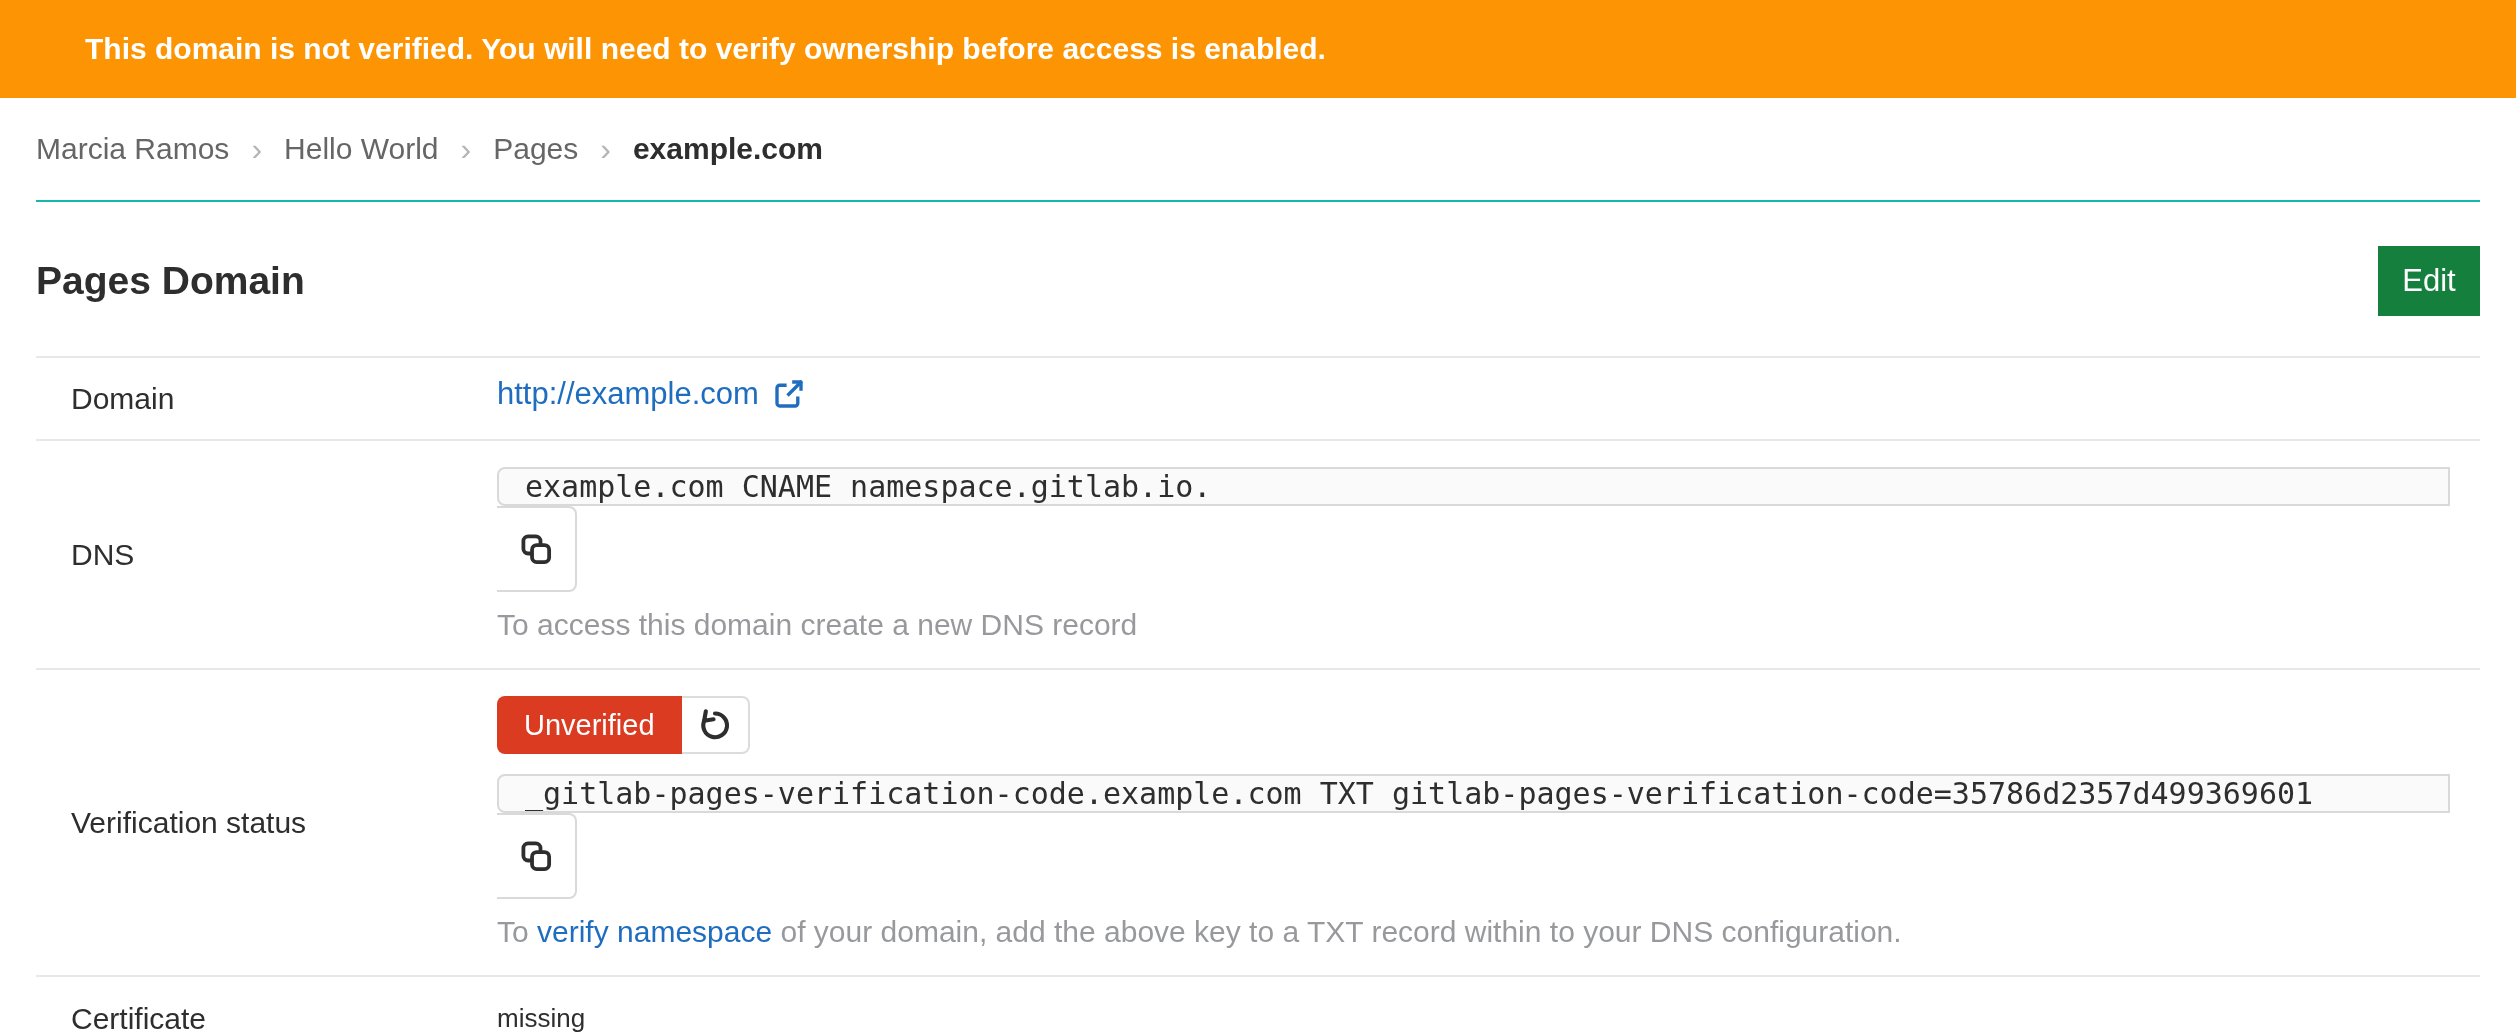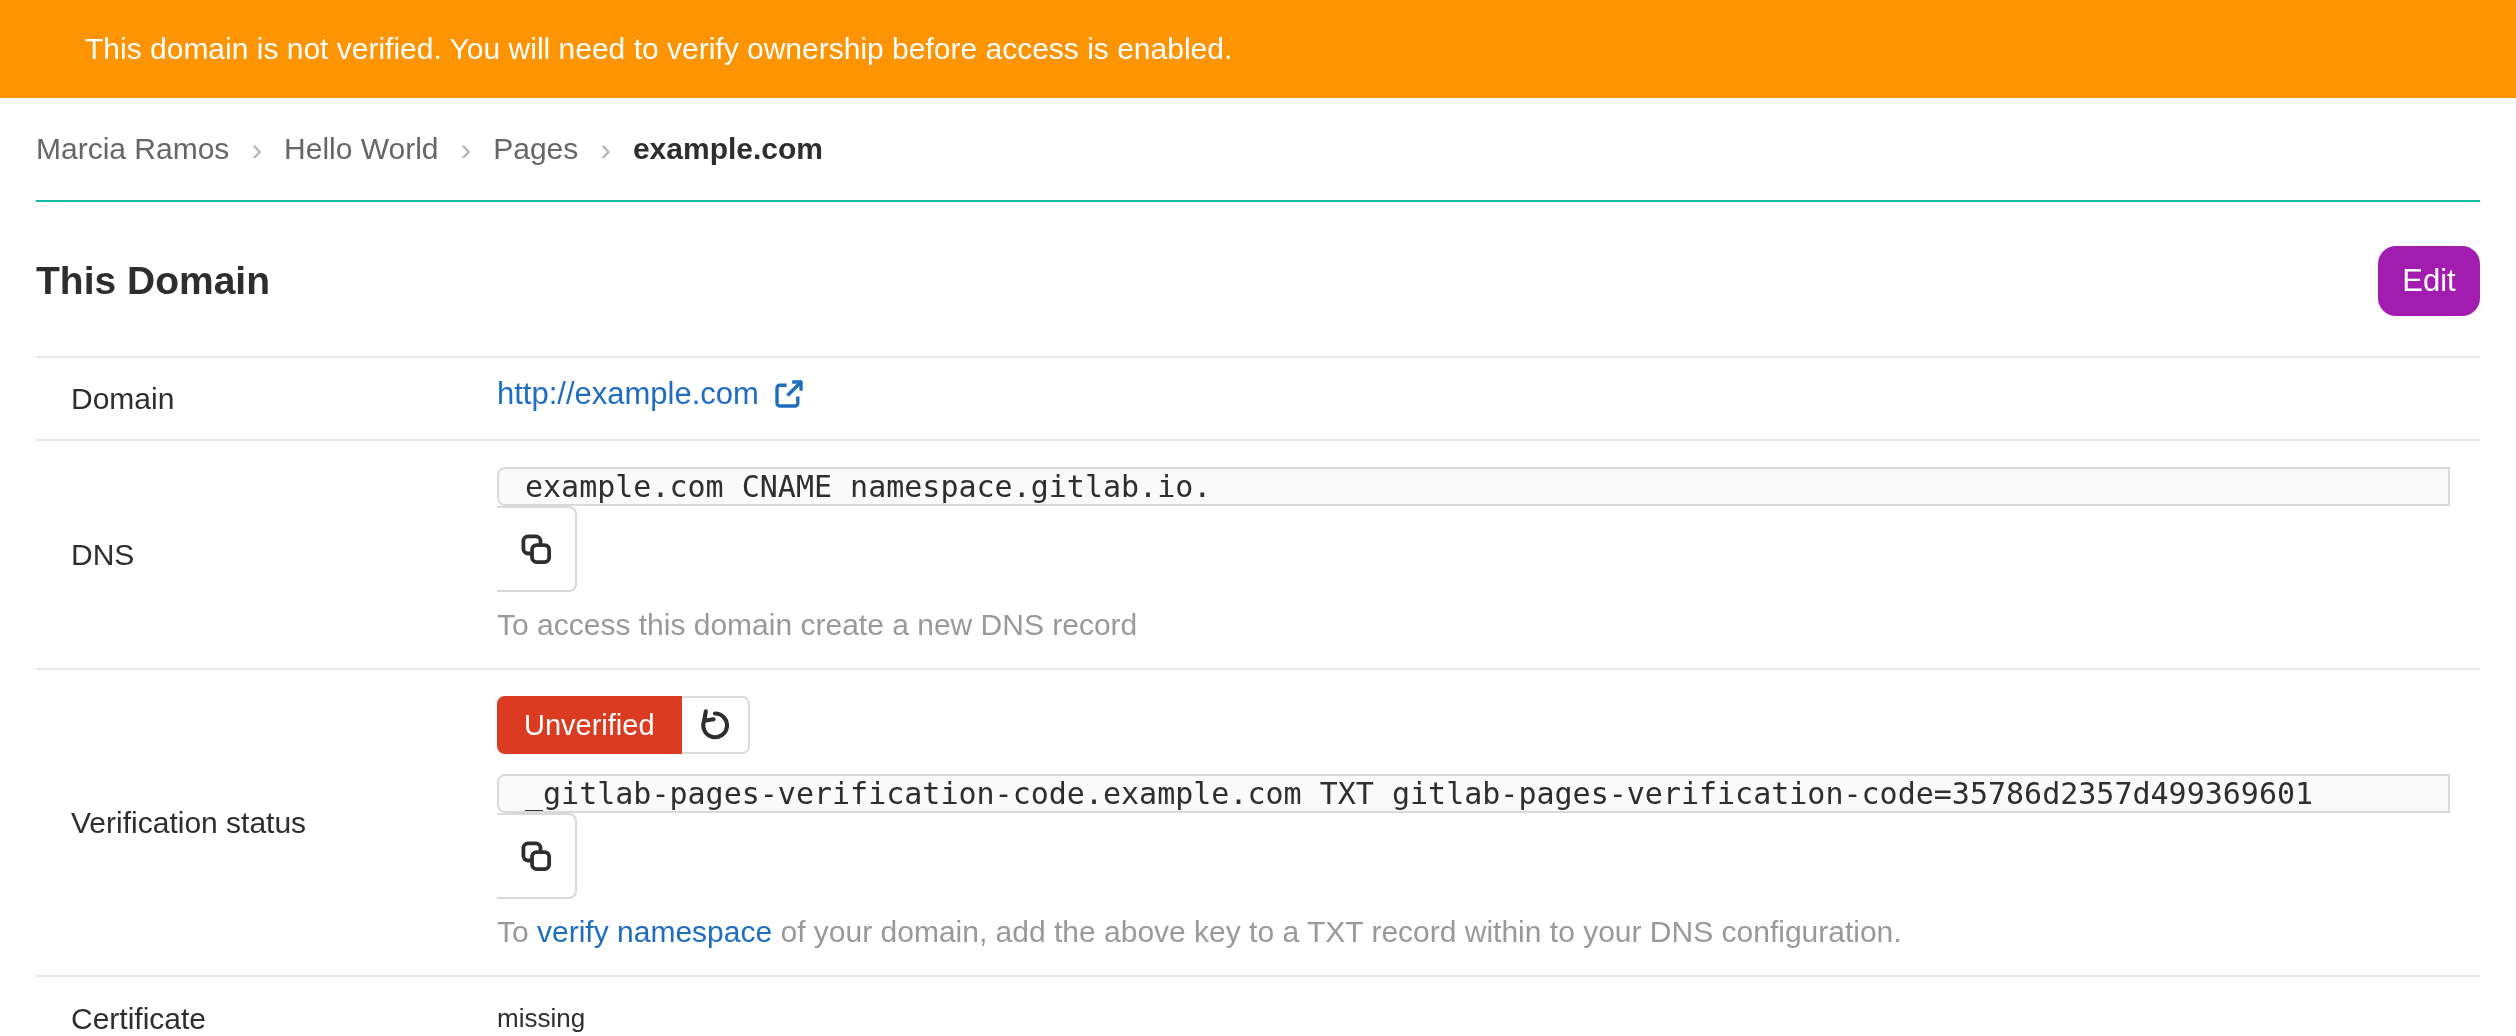--- a/index.html
+++ b/index.html
@@ -5,20 +5,21 @@
   * { margin: 0; padding: 0; box-sizing: border-box; }
   html, body { width: 2516px; height: 1036px; background: #fff; overflow: hidden; }
   body { font-family: "Liberation Sans", sans-serif; color: #2e2e2e; }
 
   
   .banner {
     height: 98px; width: 100%;
     background: #fc9403;
     display: flex; align-items: center;
     padding-left: 85px;
+    font-weight: bold;
   }
   .banner span { color: #ffffff; font-size: 30px; }
 
   
   .container { padding: 0 36px; }
 
   
   .breadcrumb {
     height: 104px;
     display: flex; align-items: center;
@@ -29,22 +30,22 @@
   .crumb.current { color: #2e2e2e; font-weight: bold; }
   .crumb-sep { color: #b5b5b5; margin: 0 22px; font-size: 32px; }
 
   
   .page-header {
     display: flex; align-items: center; justify-content: space-between;
     padding: 44px 0 40px 0;
   }
   .page-header h1 { font-size: 39px; font-weight: 700; color: #2e2e2e; }
   .btn-edit {
-    background: #a21caf; color: #fff;
-    border: none; border-radius: 18px;
+    background: #15803d; color: #fff;
+    border: none; border-radius: 0;
     width: 102px; height: 70px;
     font-size: 31px; font-family: inherit;
     cursor: pointer;
   }
 
   
   .dom-table { border-top: 2px solid #e8e8e8; }
   .dom-row {
     display: flex;
     border-bottom: 2px solid #e8e8e8;
@@ -130,21 +131,21 @@
     <a class="crumb">Marcia Ramos</a>
     <span class="crumb-sep">›</span>
     <a class="crumb">Hello World</a>
     <span class="crumb-sep">›</span>
     <a class="crumb">Pages</a>
     <span class="crumb-sep">›</span>
     <span class="crumb current">example.com</span>
   </nav>
 
   <div class="page-header">
-    <h1>This Domain</h1>
+    <h1>Pages Domain</h1>
     <button class="btn-edit">Edit</button>
   </div>
 
   <div class="dom-table">
 
     <div class="dom-row row-domain">
       <div class="dom-label">Domain</div>
       <div class="dom-value">
         <a class="ext-link">
           <span>http://example.com</span>

